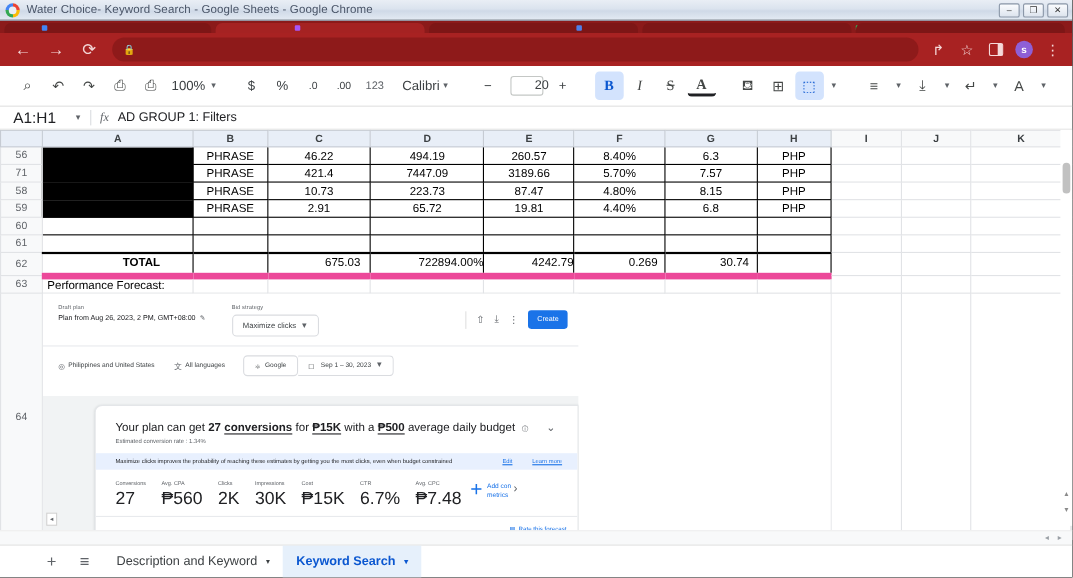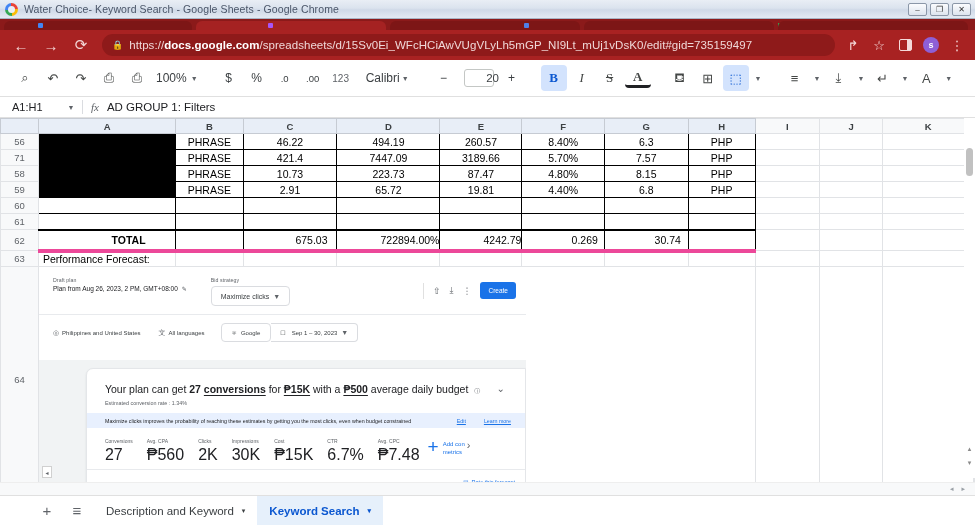--- a/index.html
+++ b/index.html
@@ -135,21 +135,21 @@
   }
   .more-v { letter-spacing:0; }
 
   
   .formula-bar {
     height:22px; display:flex; align-items:center;
     border-top:1px solid #e0e0e0; border-bottom:1px solid #e0e0e0;
     background:#fff; font-size:11.5px; color:#3c4043;
   }
   .namebox {
-    width:60px; padding-left:12px; color:#202124; font-size:11px;
+    width:60px; padding-left:12px; color:#202124; font-size:14px;
   }
   .nb-caret { color:#5f6368; font-size:7px; width:22px; text-align:center;}
   .fbsep { width:1px;height:14px;background:#dadce0; margin-right:8px;}
   .fx { font-style:italic; color:#5f6368; font-size:11px; margin-right:8px; font-family:"Liberation Serif",serif;}
   .fvalue { color:#202124; font-size:11.5px; }
 
   
   .grid-wrap { position:relative; height:373px; overflow:hidden; background:#fff;}
   table.grid { border-collapse:collapse; table-layout:fixed; }
   table.grid td, table.grid th { padding:0; }
@@ -164,21 +164,21 @@
     width:41px; background:#f8f9fa; border:1px solid #e1e3e6;
     font-size:9.5px; color:#5f6368; text-align:center; vertical-align:middle;
   }
   .cell {
     border:1px solid #000; font-size:10.5px; color:#000;
     text-align:center; vertical-align:middle; background:#fff; height:16px;
     font-family:"Liberation Sans",sans-serif;
   }
   .cell.black { background:#000; border:1px solid #000; }
   .cell.bold { font-weight:700; }
-  .cell.total { border-top:2px solid #000; border-bottom:4px solid #ec4899;padding-left:43px;}
+  .cell.total { border-top:2px solid #000; border-bottom:6px solid #ec4899;padding-left:43px;}
   .cell.left { text-align:left; padding-left:4px; }
   .cell.noborder { border:1px solid #e1e3e6;margin-top:34px; }
 
   
   .imgcell { position:relative; padding:0; vertical-align:top; background:#fff; }
   .forecast-img {
     position:absolute; left:0; top:0;
     width:487px; height:225px; overflow:hidden; background:#fff;
   }
   .fi-inner { position:relative; width:487px; height:225px; }
@@ -313,21 +313,20 @@
     <div class="tab" style="left:778px;width:190px;"></div>
 
   </div>
 
   <div class="chrome-toolbar">
     <div class="nav-ico first">←</div>
     <div class="nav-ico">→</div>
     <div class="nav-ico">⟳</div>
     <div class="omnibox">
       <span class="lock">🔒</span>
-      <span class="url"><span>https://</span><b>docs.google.com</b><span>/spreadsheets/d/15Sv0Ei_WFcHCiAwVUgVLyLh5mGP_NI9Lt_mUj1vDsK0/edit#gid=735159497</span></span>
     </div>
     <div class="tb-right">
       <div class="ri">↱</div>
       <div class="ri">☆</div>
       <div class="ri">
           <span class="side-panel-ico"></span>
         </div>
       <div class="ri">
           <span class="avatar-chip">s</span>
         </div>

